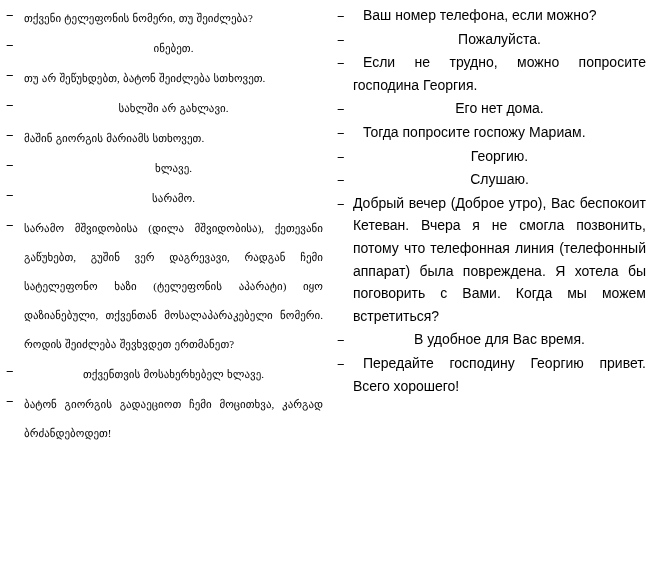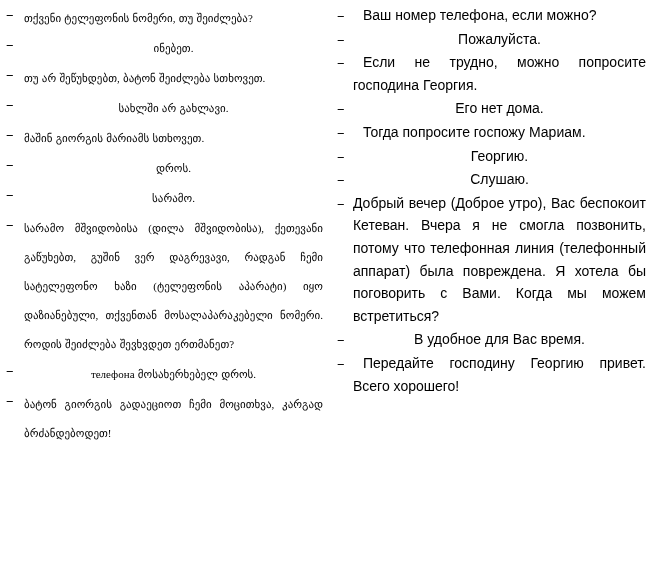--- a/index.html
+++ b/index.html
@@ -104,36 +104,36 @@
       <span class="txt-ka nowrap-justify">სახლში არ გახლავი.</span>
     </div>
 
     <div class="entry">
       <span class="dash">–</span>
       <span class="txt-ka">მაშინ გიორგის მარიამს სთხოვეთ.</span>
     </div>
 
     <div class="entry">
       <span class="dash">–</span>
-      <span class="txt-ka nowrap-justify">დროს.</span>
+      <span class="txt-ka nowrap-justify">ხლავე.</span>
     </div>
 
     <div class="entry">
       <span class="dash">–</span>
       <span class="txt-ka nowrap-justify">სარამო.</span>
     </div>
 
     <div class="entry">
       <span class="dash">–</span>
       <span class="txt-ka">სარამო მშვიდობისა (დილა მშვიდობისა), ქეთევანი გაწუხებთ, გუშინ ვერ დაგრევავი, რადგან ჩემი სატელეფონო ხაზი (ტელეფონის აპარატი) იყო დაზიანებული, თქვენთან მოსალაპარაკებელი ნომერი. როდის შეიძლება შევხვდეთ ერთმანეთ?</span>
     </div>
 
     <div class="entry">
       <span class="dash">–</span>
-      <span class="txt-ka nowrap-justify">телефона მოსახერხებელ დროს.</span>
+      <span class="txt-ka nowrap-justify">თქვენთვის მოსახერხებელ ხლავე.</span>
     </div>
 
     <div class="entry">
       <span class="dash">–</span>
       <span class="txt-ka">ბატონ გიორგის გადაეციოთ ჩემი მოცითხვა, კარგად ბრძანდებოდეთ!</span>
     </div>
 
   </div>
 
   <div class="col col-right">

